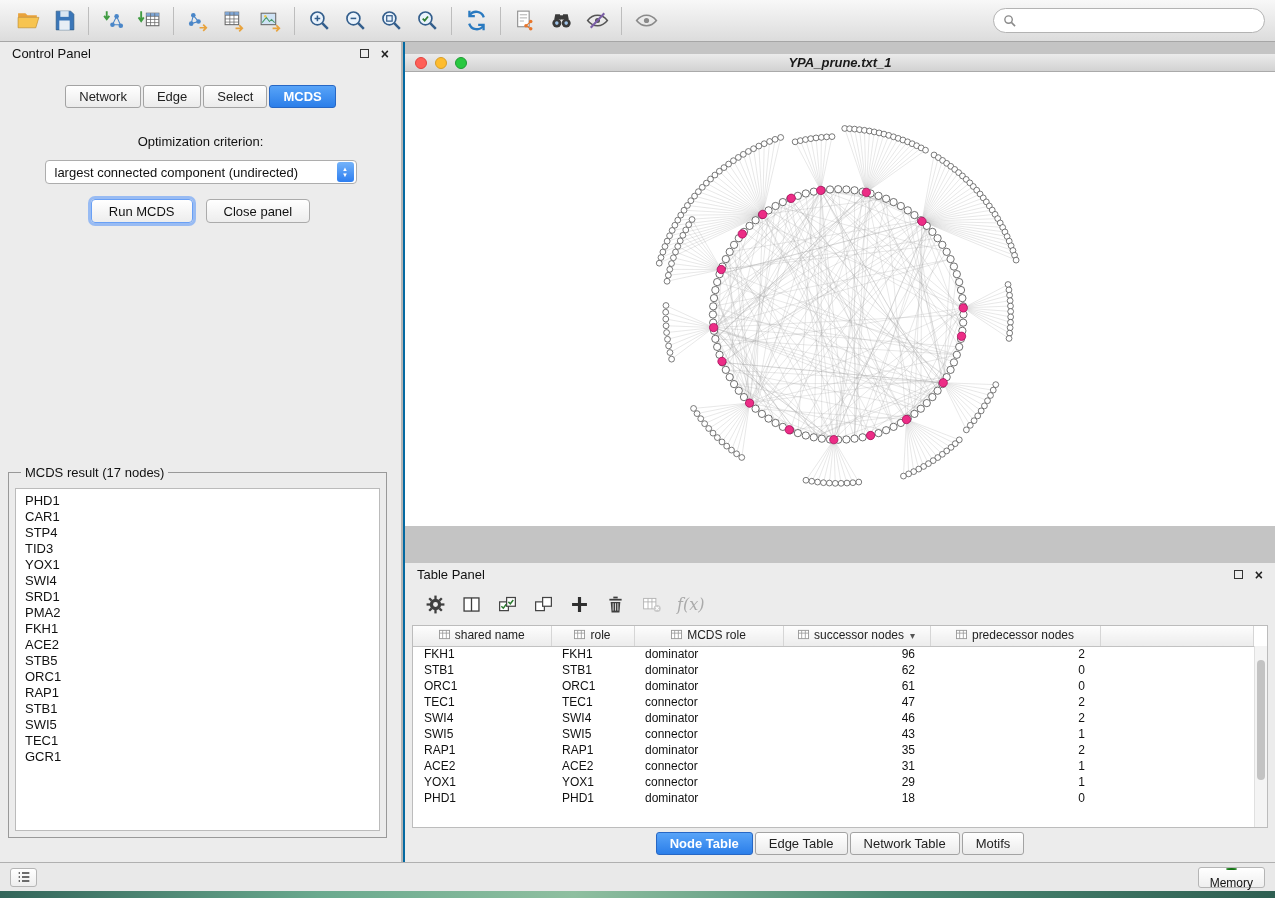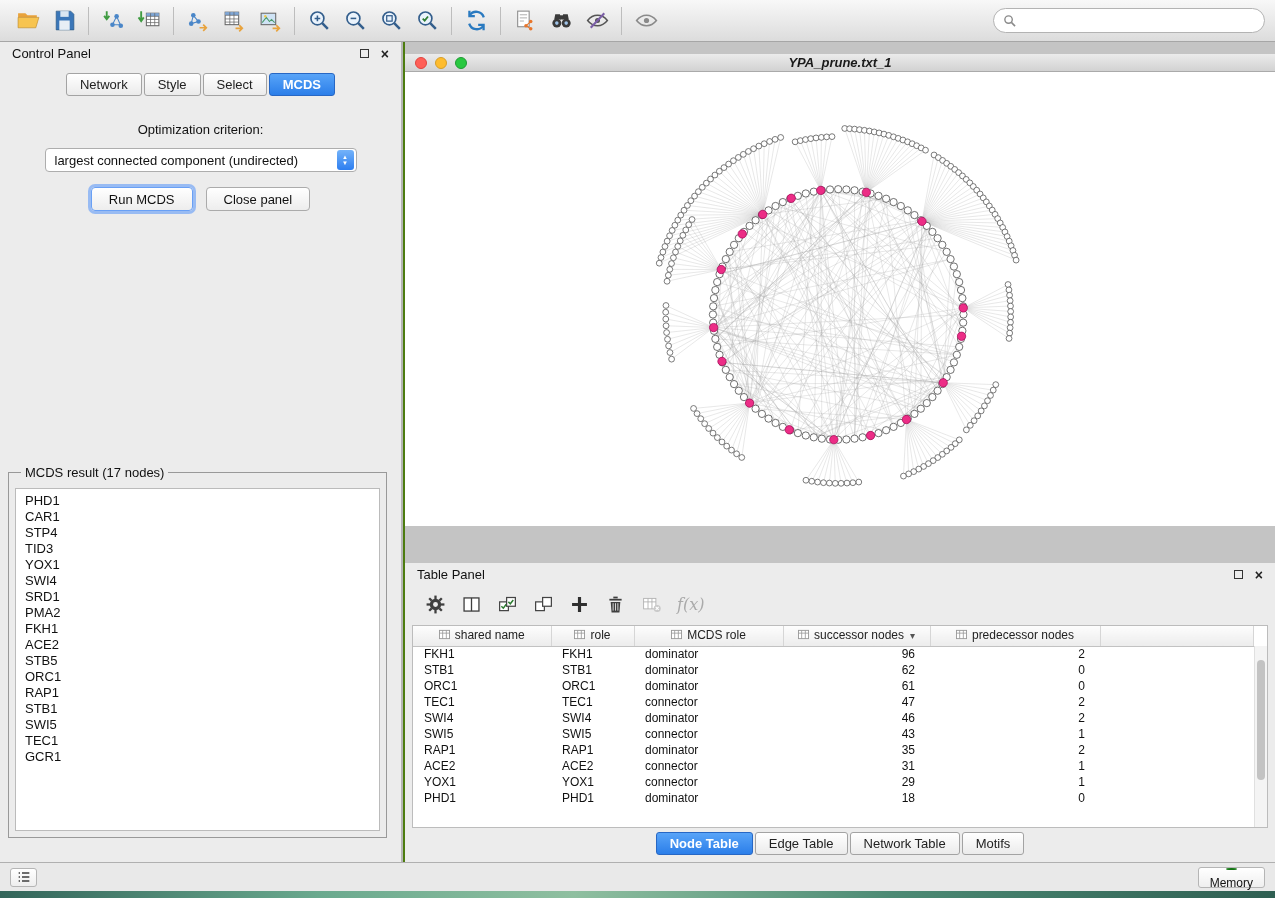--- a/index.html
+++ b/index.html
@@ -10,29 +10,29 @@
   .toolbar { position: absolute; top: 0; left: 0; right: 0; height: 42px;
     background: linear-gradient(#f8f8f8, #dcdcdc); border-bottom: 1px solid #a6a6a6;
     display: flex; align-items: center; padding: 0 10px; }
   .tbtn { width: 36px; height: 32px; display: flex; align-items: center; justify-content: center; border-radius: 4px; cursor: pointer; }
   .ti { width: 25px; height: 25px; display: block; }
   .tsep { width: 1px; height: 28px; background: #bdbdbd; margin: 0 6px; }
   .search-wrap { margin-left: auto; width: 272px; height: 25px; background: #fff; border: 1px solid #b3b3b3; border-radius: 13px; display: flex; align-items: center; padding: 0 9px; gap: 5px; }
   .search-wrap input { border: none; outline: none; flex: 1; font-size: 13px; background: transparent; font-family: inherit; }
 
   
-  .main { position: absolute; top: 42px; left: 0; width: 1275px; height: 820px; background: #4d7c0f; }
+  .main { position: absolute; top: 42px; left: 0; width: 1275px; height: 820px; background: #0369a1; }
 
   
   .control-panel { position: absolute; left: 0; top: 0; width: 403px; height: 820px; background: #ececec; border-right: 2px solid #b5b5b5; }
   .panel-header { height: 23px; display: flex; align-items: center; padding: 0 12px; font-size: 13px; color: #111; }
   .win-btns { margin-left: auto; display: flex; align-items: center; gap: 12px; }
   .float-btn { width: 9px; height: 9px; border: 1.5px solid #333; display: inline-block; cursor: pointer; }
   .close-btn { font-size: 14px; font-weight: bold; color: #222; line-height: 1; cursor: pointer; }
-  .tab-row { display: flex; justify-content: center; margin-top: 8px; }
+  .tab-row { display: flex; justify-content: center; margin-top: 20px; }
   .seg-tab { font-size: 13px; padding: 3px 13px; background: linear-gradient(#ffffff, #ebebeb); border: 1px solid #a3a3a3; margin: 0 1px; border-radius: 3px; color: #222; cursor: pointer; }
   .seg-tab.selected { background: linear-gradient(#58a4f8, #2b7ee9); border-color: #2767c4; color: #fff; font-weight: bold; }
   .cp-body { text-align: center; }
   .opt-label { font-size: 13px; margin-top: 26px; color: #111; }
   .select-box { width: 312px; height: 24px; margin: 11px auto 4px; background: #fff; border: 1px solid #adadad; border-radius: 4px; display: flex; align-items: center; cursor: pointer; }
   .select-text { flex: 1; font-size: 13px; text-align: left; padding-left: 9px; color: #111; white-space: nowrap; overflow: hidden; }
   .select-stepper { width: 17px; height: 20px; margin-right: 2px; border-radius: 3px; background: linear-gradient(#74b3fa, #2d7ef0); color: #fff; display: flex; flex-direction: column; align-items: center; justify-content: center; font-size: 6px; line-height: 6px; }
   .btn-row { margin-top: 15px; display: flex; justify-content: center; gap: 13px; }
   .btn { height: 24px; padding: 0 17px; font-size: 13px; background: linear-gradient(#ffffff, #ededed); border: 1px solid #ababab; border-radius: 4px; color: #111; cursor: pointer; font-family: inherit; }
   .btn.focused { box-shadow: 0 0 0 3px rgba(84, 148, 250, 0.55); border-color: #69a0f5; }
@@ -229,21 +229,21 @@
     <div class="control-panel">
       <div class="panel-header">
         <span>Control Panel</span>
         <span class="win-btns">
           <span class="float-btn"></span>
           <span class="close-btn">×</span>
         </span>
       </div>
       <div class="tab-row">
         <span class="seg-tab">Network</span>
-        <span class="seg-tab">Style</span>
+        <span class="seg-tab">Edge</span>
         <span class="seg-tab">Select</span>
         <span class="seg-tab selected">MCDS</span>
       </div>
       <div class="cp-body">
         <div class="opt-label">Optimization criterion:</div>
         <div class="select-box">
           <span class="select-text">largest connected component (undirected)</span>
           <span class="select-stepper">
             <span>▲</span>
             <span>▼</span>

